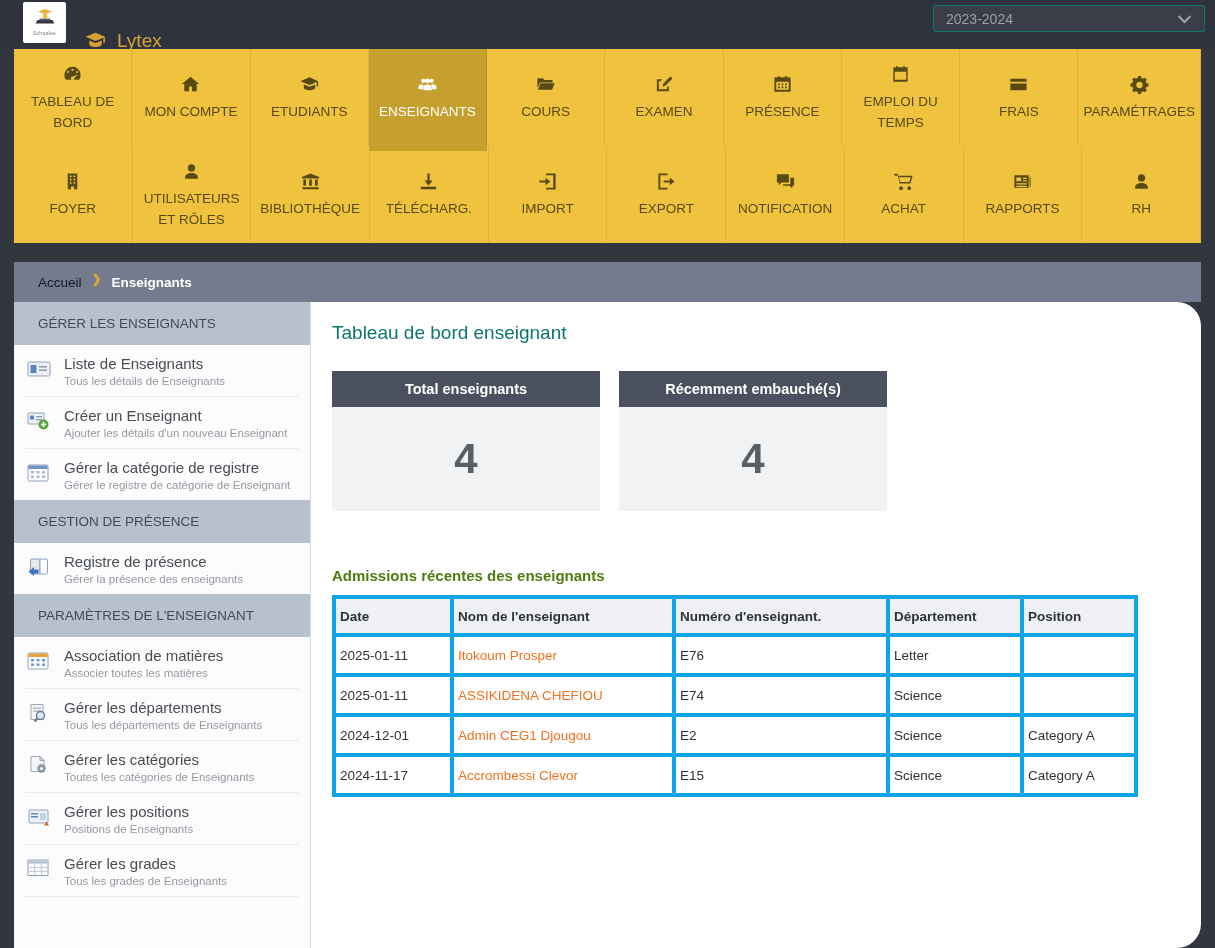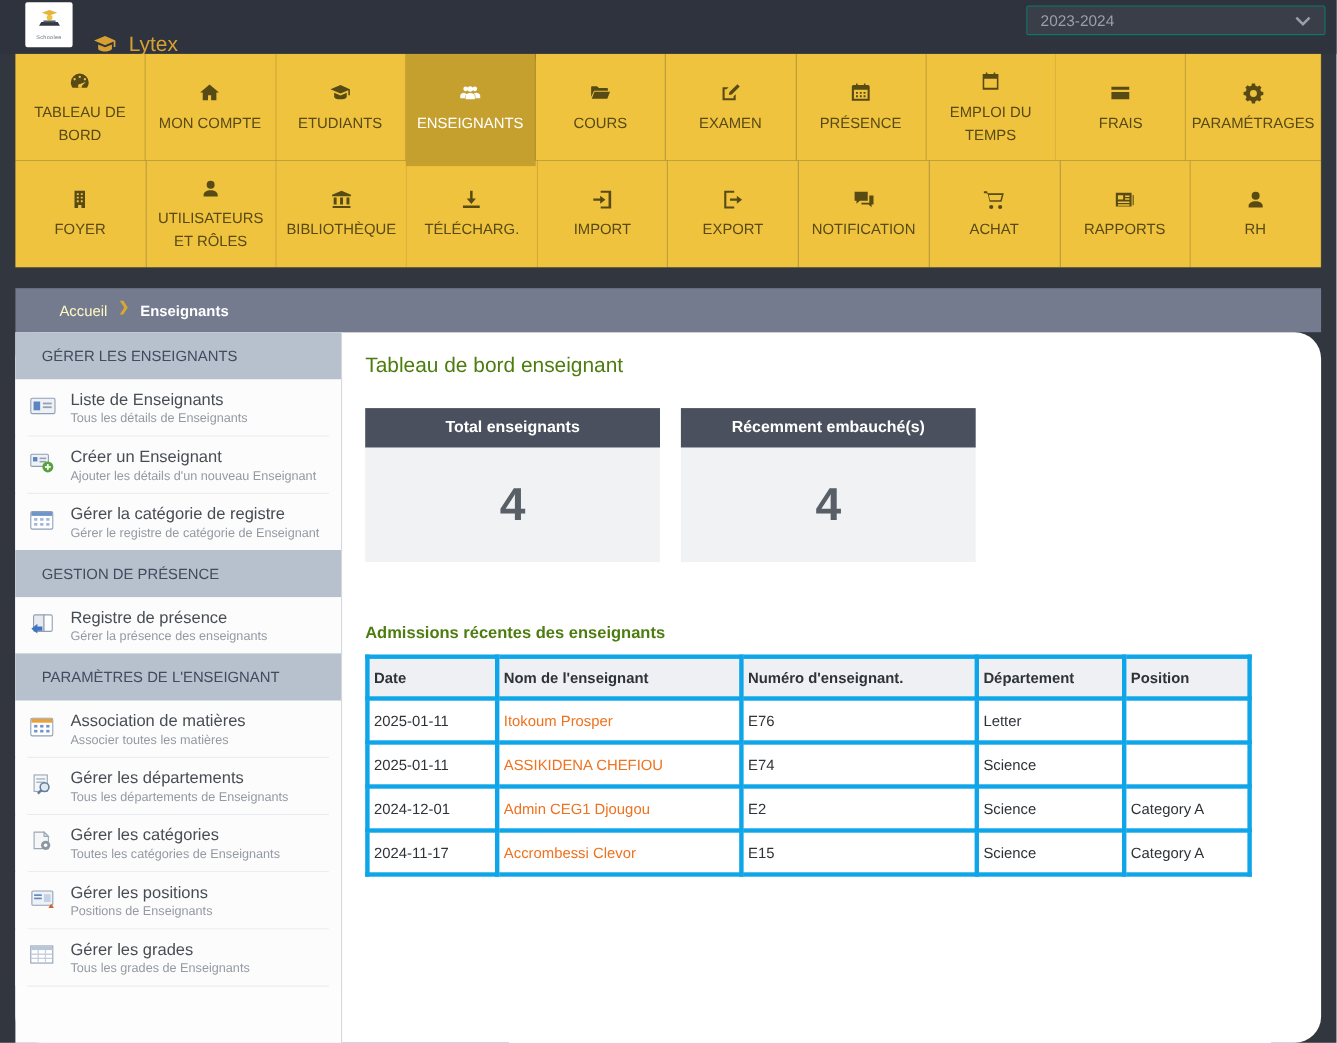--- a/index.html
+++ b/index.html
@@ -42,41 +42,41 @@
   }
   .tile .nav-icn { display:flex; margin-bottom:7px; }
   .tile.active { background:#c6a02f; color:#ffffff; position:relative; z-index:2; box-shadow:0 5px 0 #c6a02f; }
 
   
   .breadcrumb {
     position:absolute; left:14px; top:262px; width:1187px; height:40px;
     background:#757b8e; display:flex; align-items:center;
     padding-left:24px; font-size:13.5px;
   }
-  .crumb-home { color:#fef9c3; cursor:pointer;margin-left:16px; }
+  .crumb-home { color:#0f172a; cursor:pointer; }
   .crumb-sep { color:#d8a830; font-weight:bold; font-size:12px; margin:0 10px; position:relative; top:-3px; }
   .crumb-cur { color:#ffffff; font-weight:bold; }
 
   
   .content { position:absolute; left:14px; top:302px; width:1187px; height:646px; background:#ffffff; display:flex;border-radius:24px; }
 
   .sidebar { width:297px; min-width:297px; border-right:1px solid #d5d9de; background:#fdfdfe; }
   .section-header {
     height:43px; background:#b7c0cd; color:#414b5d; font-size:13.5px;
     display:flex; align-items:center; padding-left:24px;
   }
   .side-item { padding:9px 12px 9px 13px; display:flex; gap:11px; cursor:pointer; background:#fcfcfd; }
   .side-item .icn { width:26px; min-width:26px; padding-top:5px; }
   .side-txt { padding-top:1px; }
   .side-title { font-size:15px; color:#474d53; margin-bottom:3px; }
   .side-sub { font-size:11.5px; color:#949aa2; }
   .sdivider { border-top:1px solid #e7eaee; margin:0 11px; }
 
   .main { flex:1; padding:20px 0 0 21px; }
-  .main-title { font-size:19px; color:#4d7c0f; font-weight:normal; margin:0; }
+  .main-title { font-size:19px; color:#0f766e; font-weight:normal; margin:0; }
   .cards { display:flex; gap:19px; margin-top:27px; }
   .card { width:268px; }
   .card-head {
     height:36px; background:#4a505d; color:#fff; font-weight:bold; font-size:14.5px;
     display:flex; align-items:center; justify-content:center;
   }
   .card-body {
     height:104px; background:#f1f2f4;
     display:flex; align-items:center; justify-content:center;
     font-size:42px; font-weight:bold; color:#595f66;

